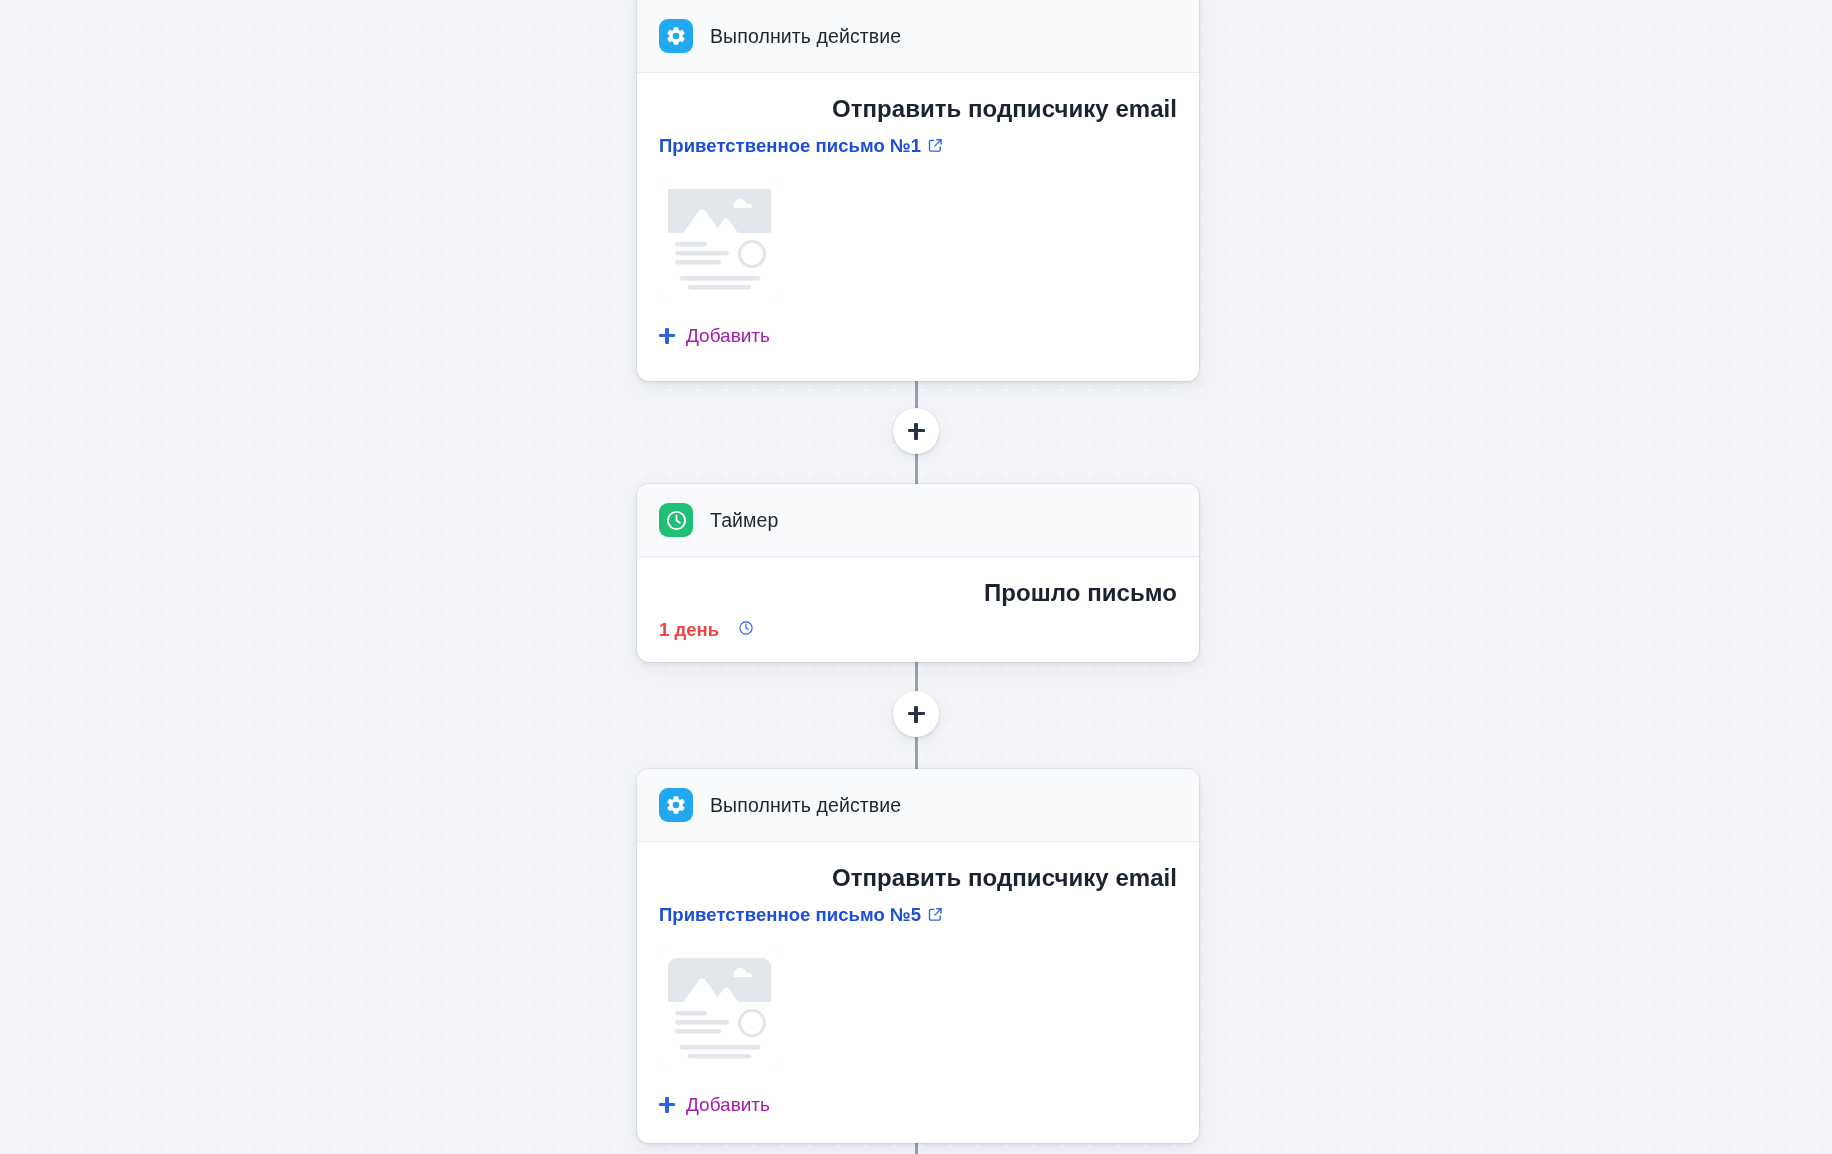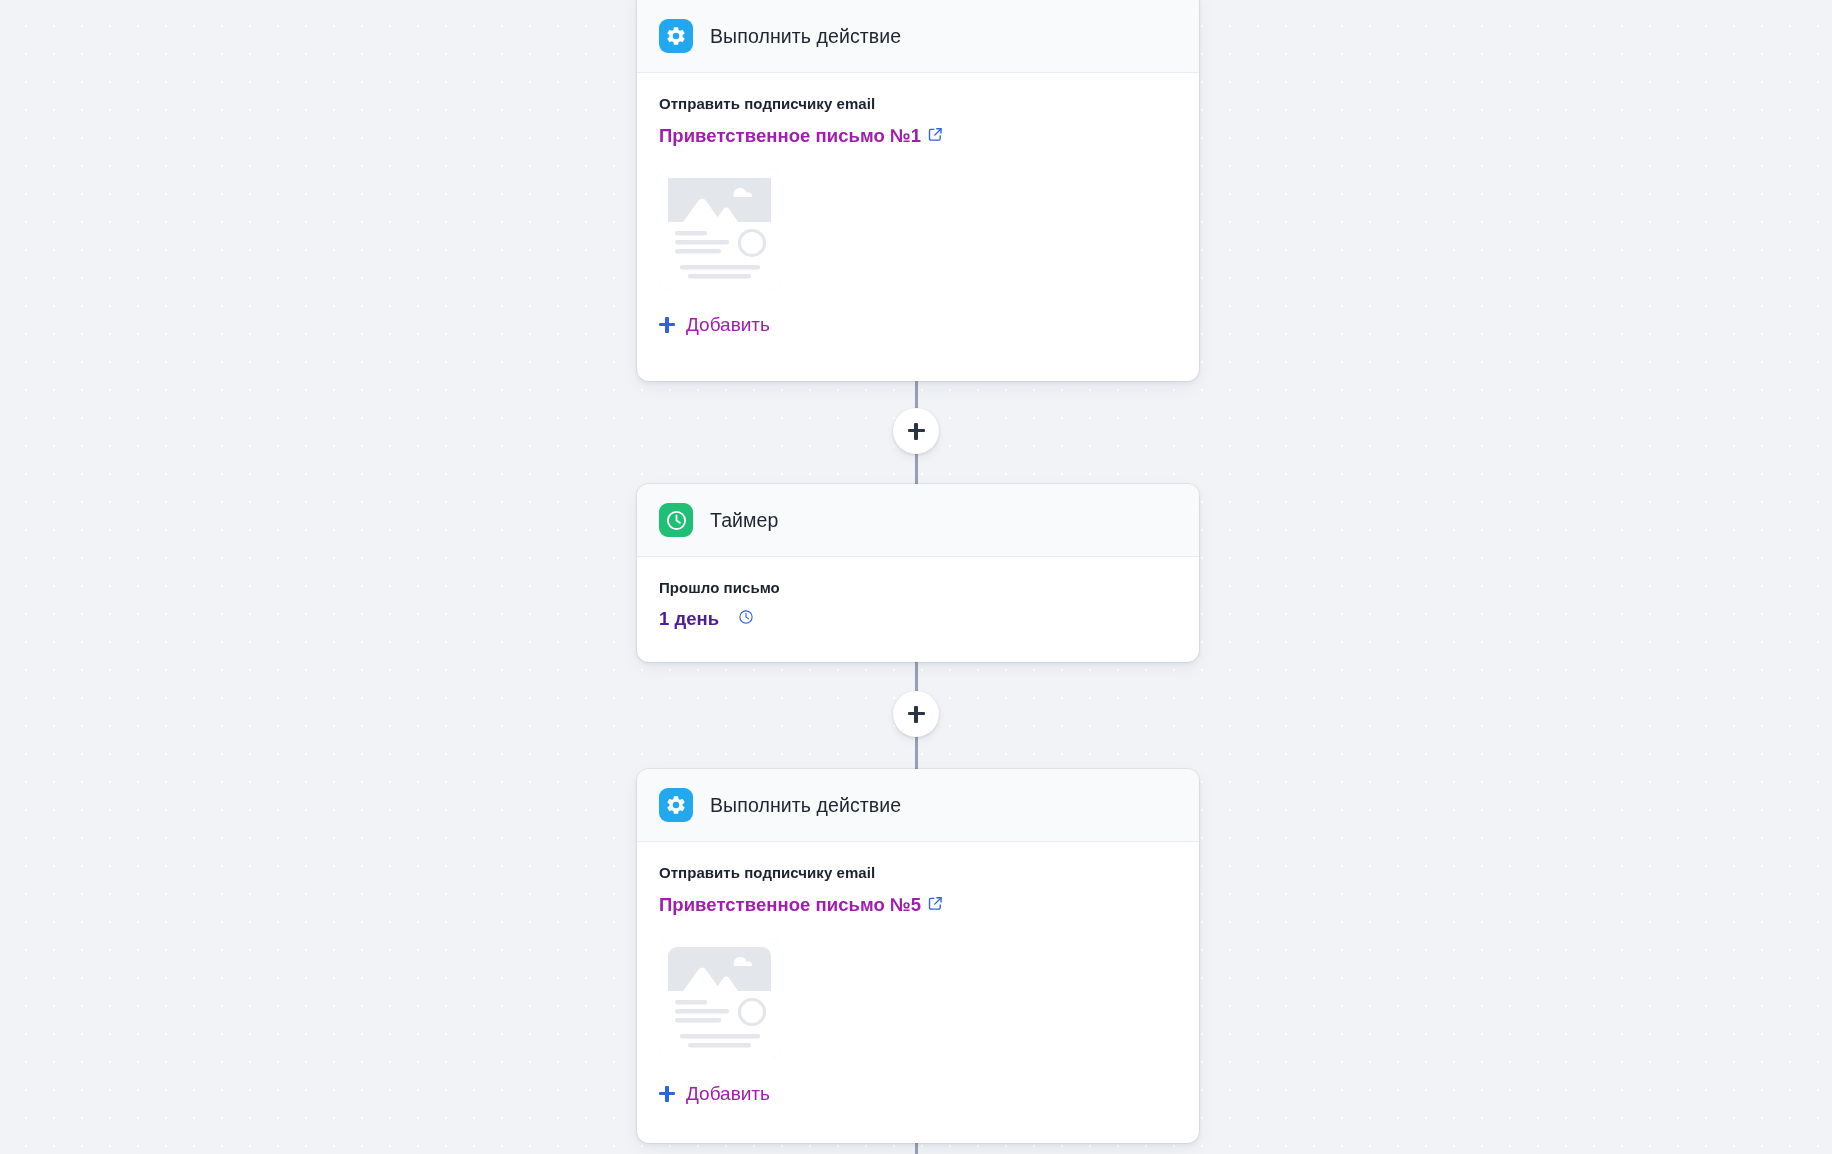--- a/index.html
+++ b/index.html
@@ -122,33 +122,33 @@
   .card-header-title {
     font-size: 19.5px;
     color: #1f2430;
     letter-spacing: 0.1px;
   }
 
   .card-body {
     padding: 22px 22px 0 22px;
   }
   .body-title {
-    font-size: 15px;
+    font-size: 24px;
     font-weight: bold;
     color: #1b2230;
     margin: 0 0 12px 0;
     letter-spacing: 0.05px;
+    text-align: right;
   }
   .body-link {
     display: inline-flex;
-    align-items: center;
     gap: 7px;
     font-size: 18.5px;
     font-weight: bold;
-    color: #a21caf;
+    color: #1d4ed8;
     text-decoration: none;
     cursor: pointer;
     letter-spacing: 0.05px;
   }
   .body-link .extlink-icon { display: block; margin-top: 1px; }
 
   
   .thumb {
     margin-top: 22px;
     width: 121px;
@@ -191,21 +191,21 @@
   .add-row .plus-glyph::after  { top: 0; left: 6.4px; height: 16px; width: 3.2px; }
   .add-row .add-label { line-height: 1; }
 
   
   .timer-value {
     display: inline-flex;
     align-items: center;
     gap: 19px;
     font-size: 18.5px;
     font-weight: bold;
-    color: #4c1d95;
+    color: #ef4444;
     cursor: pointer;
   }
 </style>
 </head>
 <body>
 
 <div class="canvas">
 
   <div class="spine spine-top"></div>
   <div class="spine spine-a"></div>

